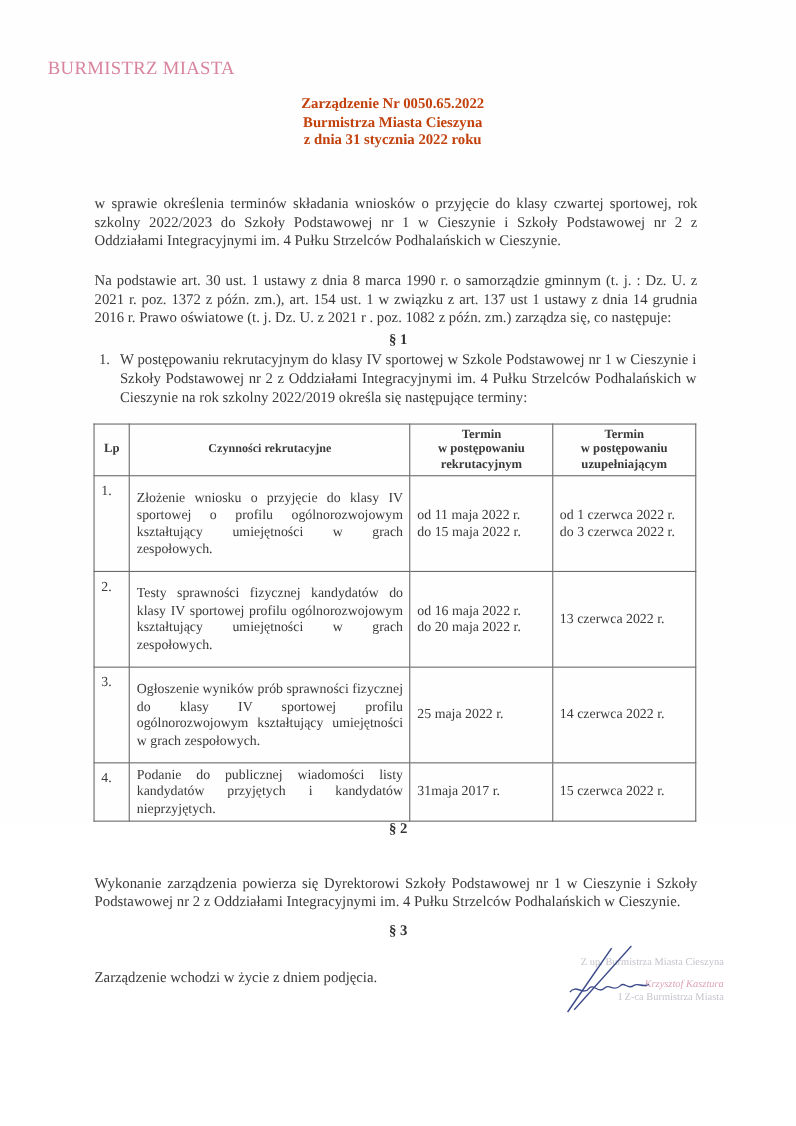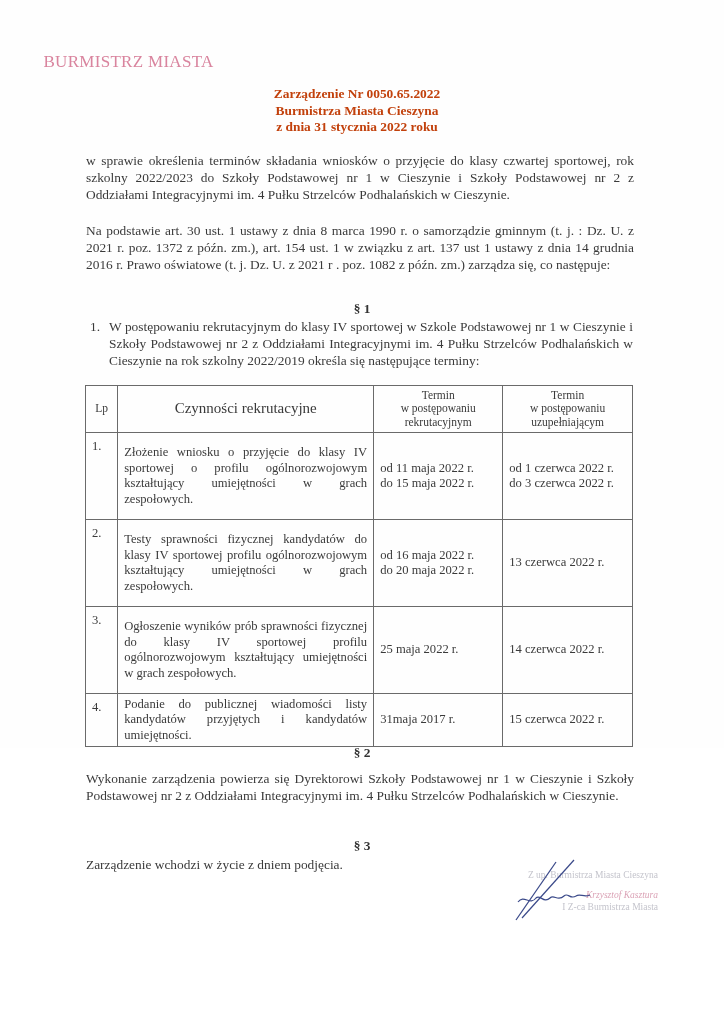--- a/index.html
+++ b/index.html
@@ -11,42 +11,42 @@
   .stamp {
     position: absolute; left: 36px; top: 52px; width: 185px; text-align: center;
     color: #d9849e; font-size: 17px; line-height: 20px; letter-spacing: 0.3px;
   }
   .title-block {
     position: absolute; left: 230px; top: 86px; width: 254px; text-align: center;
     font-weight: bold; font-size: 13.4px; line-height: 16.5px; color: #c2410c;
   }
   .para {
     position: absolute; left: 86px; width: 548px; font-size: 13.4px; line-height: 17px;
-    text-align: justify; color: #3a3a3a;
+    text-align: justify; color: #3a3a3a; margin-top: 24px;
   }
   .p-intro { top: 152px; }
   .p-basis { top: 222px; }
   .section-mark {
     position: absolute; left: 0; width: 724px; text-align: center; font-weight: bold;
     font-size: 13.4px; color: #333;
   }
   .s1 { top: 301px; }
   .s2 { top: 745px; }
   .s3 { top: 838px; }
   .list-item { position: absolute; left: 90px; top: 318px; width: 548px; font-size: 13.4px; line-height: 17px; color: #3a3a3a; }
   .list-num { position: absolute; left: 0; top: 0; }
   .list-text { position: absolute; left: 19px; top: 0; width: 524px; text-align: justify; }
   table.sched {
     position: absolute; left: 85px; top: 385px; width: 548px; border-collapse: collapse;
     font-size: 12.6px; line-height: 15.5px; color: #3a3a3a;
   }
   table.sched td, table.sched th {
     border: 1px solid #6a6a6a; padding: 2px 6px; vertical-align: middle; font-weight: normal;
   }
-  table.sched th { text-align: center; font-size: 11.5px; line-height: 13.5px; height: 42px; }
+  table.sched th { text-align: center; font-size: 11.5px; line-height: 13.5px; height: 42px; font-weight: bold; }
   .c-lp { width: 20px; text-align: left; vertical-align: top !important; padding-top: 6px !important; }
   th.c-lp { vertical-align: middle !important; padding-top: 2px !important; }
   .c-act { width: 260px; text-align: justify; text-align-last: left; }
   .c-date { width: 122px; text-align: left; }
   .r1 td { height: 78px; }
   .r2 td { height: 78px; }
   .r3 td { height: 78px; }
   .r4 td { height: 44px; }
   .p-exec { top: 770px; }
   .p-effect { top: 856px; }
@@ -82,21 +82,21 @@
   <div class="section-mark s1">§ 1</div>
   <div class="list-item">
     <span class="list-num">1.</span>
     <span class="list-text">W postępowaniu rekrutacyjnym do klasy IV sportowej w Szkole Podstawowej nr 1 w Cieszynie i Szkoły Podstawowej nr 2 z Oddziałami Integracyjnymi im. 4 Pułku Strzelców Podhalańskich w Cieszynie na rok szkolny 2022/2019 określa się następujące terminy:</span>
   </div>
 
   <table class="sched">
     <tbody>
         <tr>
       <th class="c-lp">Lp</th>
-      <th class="c-act" style="text-align-last:center;font-size:15px;">Czynności rekrutacyjne</th>
+      <th class="c-act" style="text-align-last:center;font-size:11px;">Czynności rekrutacyjne</th>
       <th class="c-date">
         <div>Termin</div>
         <div>w postępowaniu</div>
         <div>rekrutacyjnym</div>
       </th>
       <th class="c-date">
         <div>Termin</div>
         <div>w postępowaniu</div>
         <div>uzupełniającym</div>
       </th>
@@ -129,21 +129,21 @@
       <td class="c-act">Ogłoszenie wyników prób sprawności fizycznej do klasy IV sportowej profilu ogólnorozwojowym kształtujący umiejętności w grach zespołowych.</td>
       <td class="c-date">
         <div>25 maja 2022 r.</div>
       </td>
       <td class="c-date">
         <div>14 czerwca 2022 r.</div>
       </td>
     </tr>
     <tr class="r4">
       <td class="c-lp">4.</td>
-      <td class="c-act">Podanie do publicznej wiadomości listy kandydatów przyjętych i kandydatów umiejętności.</td>
+      <td class="c-act">Podanie do publicznej wiadomości listy kandydatów przyjętych i kandydatów nieprzyjętych.</td>
       <td class="c-date">
         <div>31maja 2017 r.</div>
       </td>
       <td class="c-date">
         <div>15 czerwca 2022 r.</div>
       </td>
     </tr>
   </tbody>
     </table>
 

